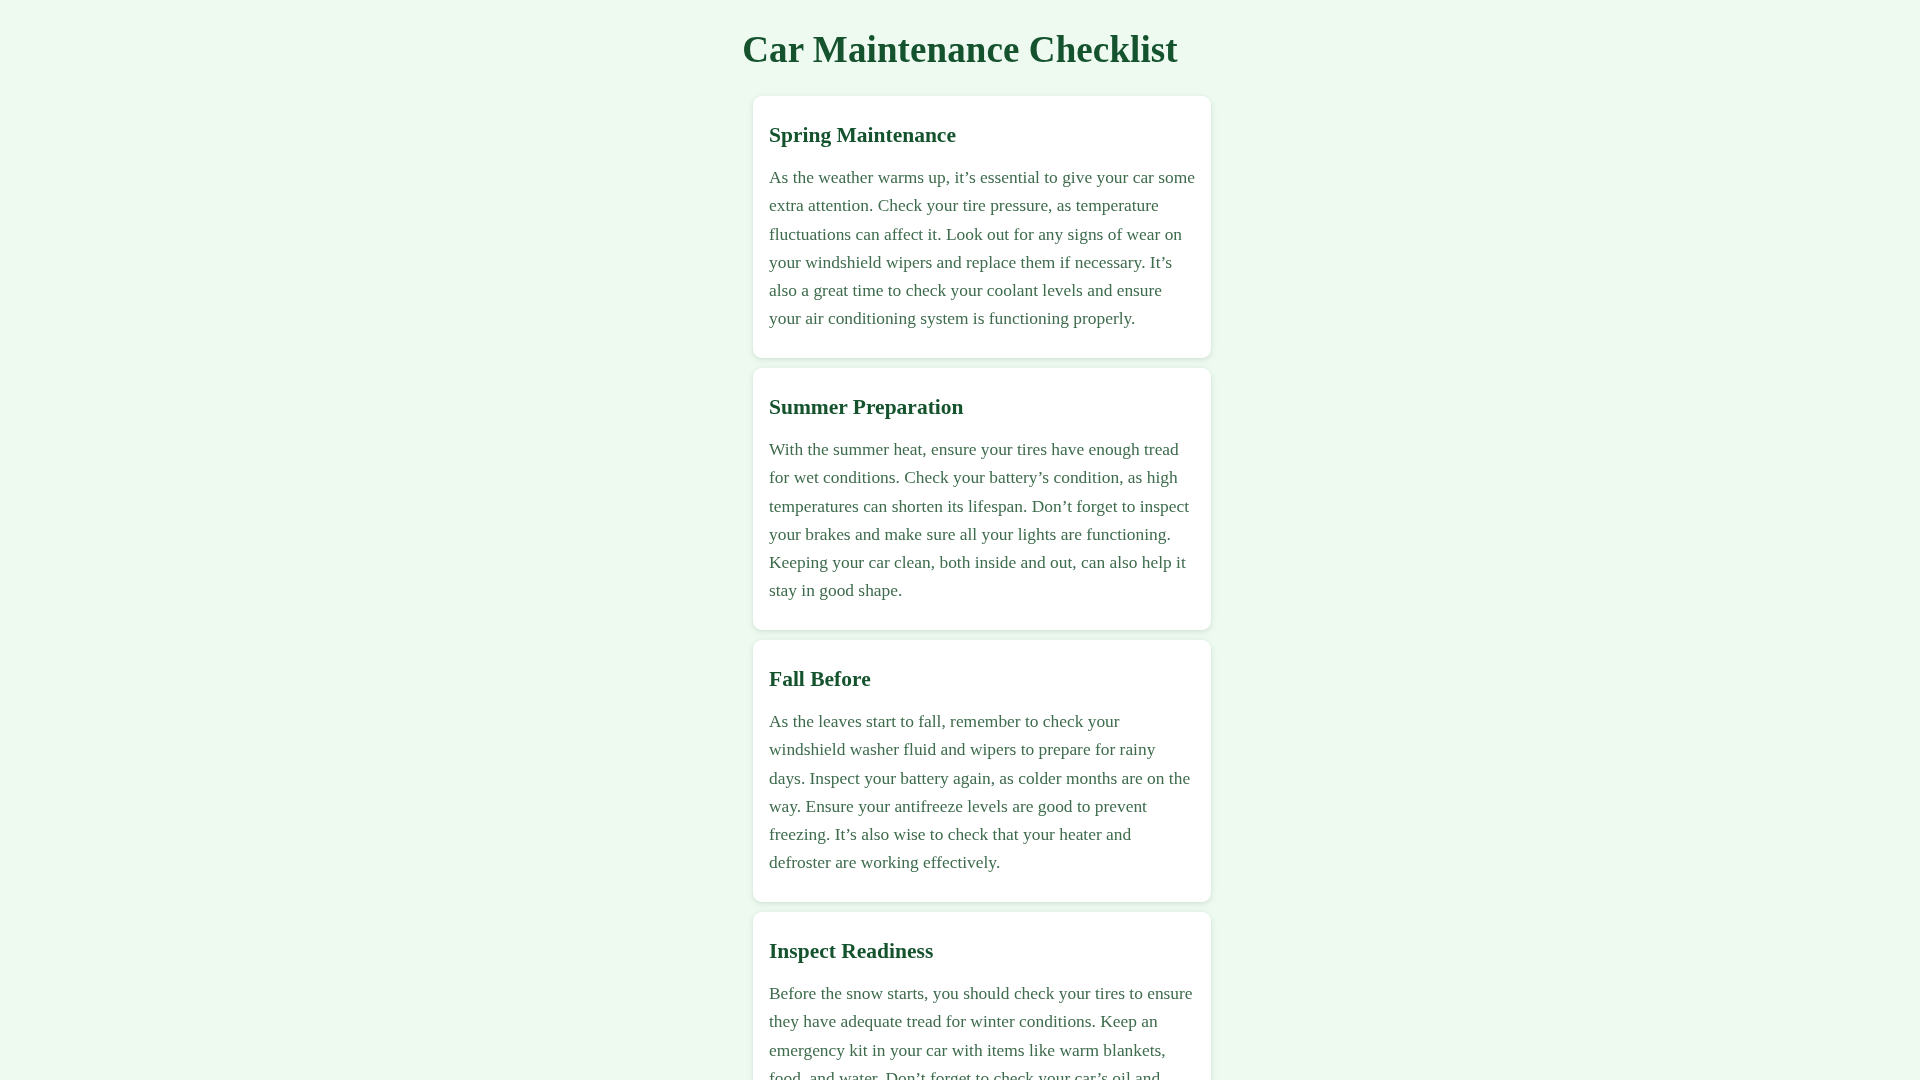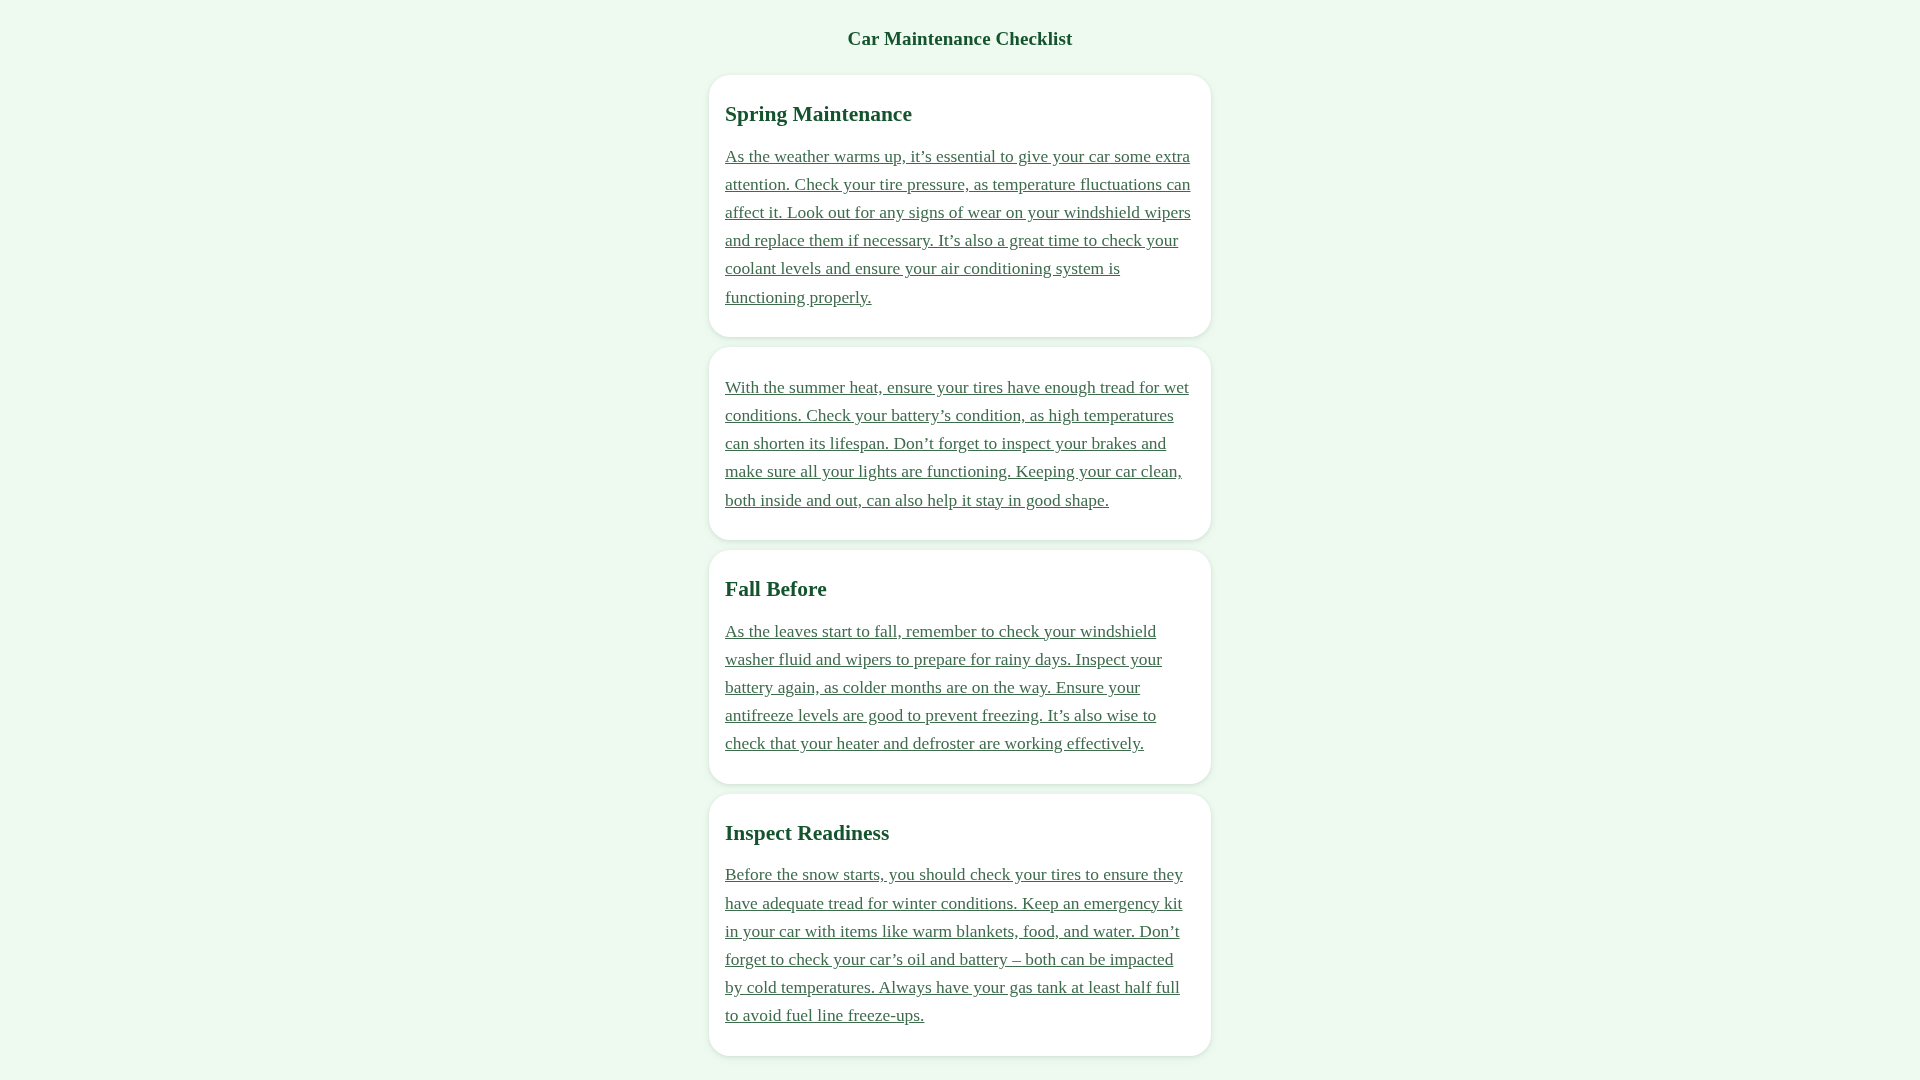--- a/index.html
+++ b/index.html
@@ -18,21 +18,21 @@
     width: 1920px;
     min-height: 1080px;
     box-sizing: border-box;
     padding-top: 28px;
     display: flex;
     flex-direction: column;
     align-items: center;
   }
 
   .page-title {
-    font-size: 19px;
+    font-size: 37px;
     font-weight: bold;
     color: #14532d;
     text-align: center;
     letter-spacing: 0.1px;
     margin: 0 0 24px 0;
     line-height: 1.2;
   }
 
   .container {
     width: 502px;
@@ -48,62 +48,63 @@
   }
 
   .cards {
     display: flex;
     flex-direction: column;
     gap: 10px;
   }
 
   .card {
     background: #ffffff;
-    border-radius: 21px;
+    border-radius: 9px;
     box-shadow: 0 1px 4px rgba(20, 83, 45, 0.10),
                 0 3px 10px rgba(20, 83, 45, 0.05);
     padding: 26px 16px 26px 16px;
     box-sizing: border-box;
+    margin-left: 44px;
   }
 
   .card-title {
     font-size: 21.5px;
     font-weight: bold;
     color: #14532d;
     margin: 0 0 14px 0;
     line-height: 1.25;
   }
 
   .card-body {
     font-size: 17.4px;
     line-height: 1.62;
     color: #3d6b4c;
     margin: 0;
     text-align: left;
-    text-decoration: underline;
   }
 </style>
 </head>
 <body>
 
 <div class="page">
 
   <h1 class="page-title">Car Maintenance Checklist</h1>
 
   <div class="container">
 
 
     <div class="cards">
 
       <div class="card">
         <h3 class="card-title">Spring Maintenance</h3>
         <p class="card-body">As the weather warms up, it’s essential to give your car some extra attention. Check your tire pressure, as temperature fluctuations can affect it. Look out for any signs of wear on your windshield wipers and replace them if necessary. It’s also a great time to check your coolant levels and ensure your air conditioning system is functioning properly.</p>
       </div>
 
       <div class="card">
+        <h3 class="card-title">Summer Preparation</h3>
         <p class="card-body">With the summer heat, ensure your tires have enough tread for wet conditions. Check your battery’s condition, as high temperatures can shorten its lifespan. Don’t forget to inspect your brakes and make sure all your lights are functioning. Keeping your car clean, both inside and out, can also help it stay in good shape.</p>
       </div>
 
       <div class="card">
         <h3 class="card-title">Fall Before</h3>
         <p class="card-body">As the leaves start to fall, remember to check your windshield washer fluid and wipers to prepare for rainy days. Inspect your battery again, as colder months are on the way. Ensure your antifreeze levels are good to prevent freezing. It’s also wise to check that your heater and defroster are working effectively.</p>
       </div>
 
       <div class="card">
         <h3 class="card-title">Inspect Readiness</h3>

